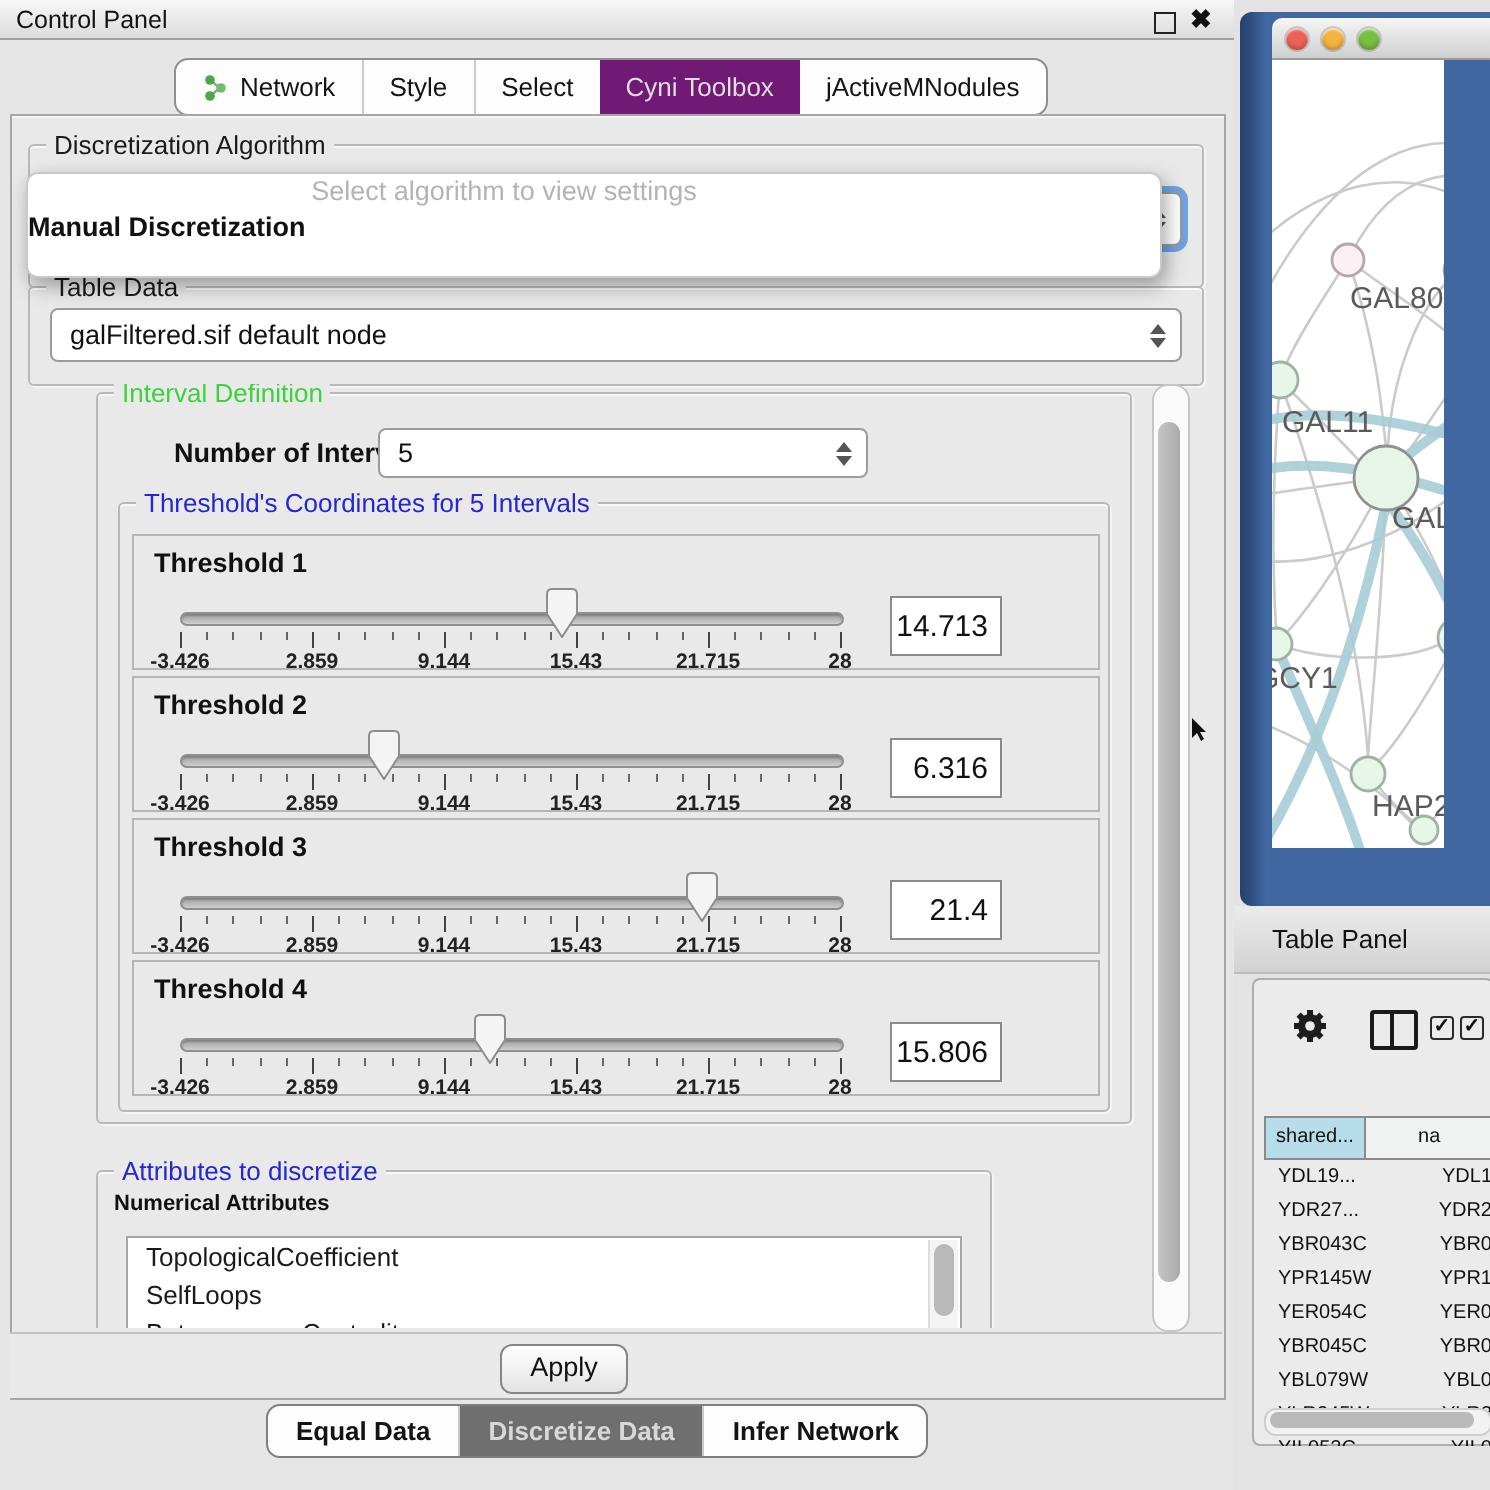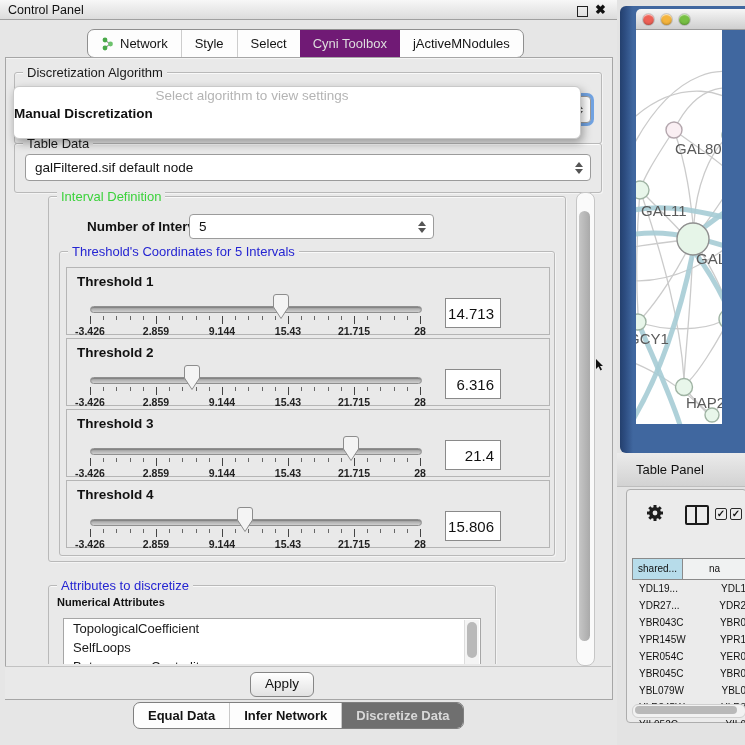--- a/index.html
+++ b/index.html
@@ -372,22 +372,22 @@
   <div class="vscroll">
       <div class="thumb"></div>
     </div>
 
   <div class="apply-strip">
     <div class="apply-btn">Apply</div>
   </div>
 
   <div class="bottombar">
     <div class="btab">Equal Data</div>
+    <div class="btab sel">Discretize Data</div>
     <div class="btab">Infer Network</div>
-    <div class="btab sel">Discretize Data</div>
   </div>
 
   <svg class="cursor" width="9" height="12" viewBox="0 0 9 12">
     <path d="M1 0 L1 10 L3.5 7.5 L5.5 11.5 L7 10.5 L5 7 L8 7 Z" fill="#111"></path>
   </svg>
 
   <div class="right-bg"></div>
 
   <div class="net-frame">
     <div class="net-titlebar">

